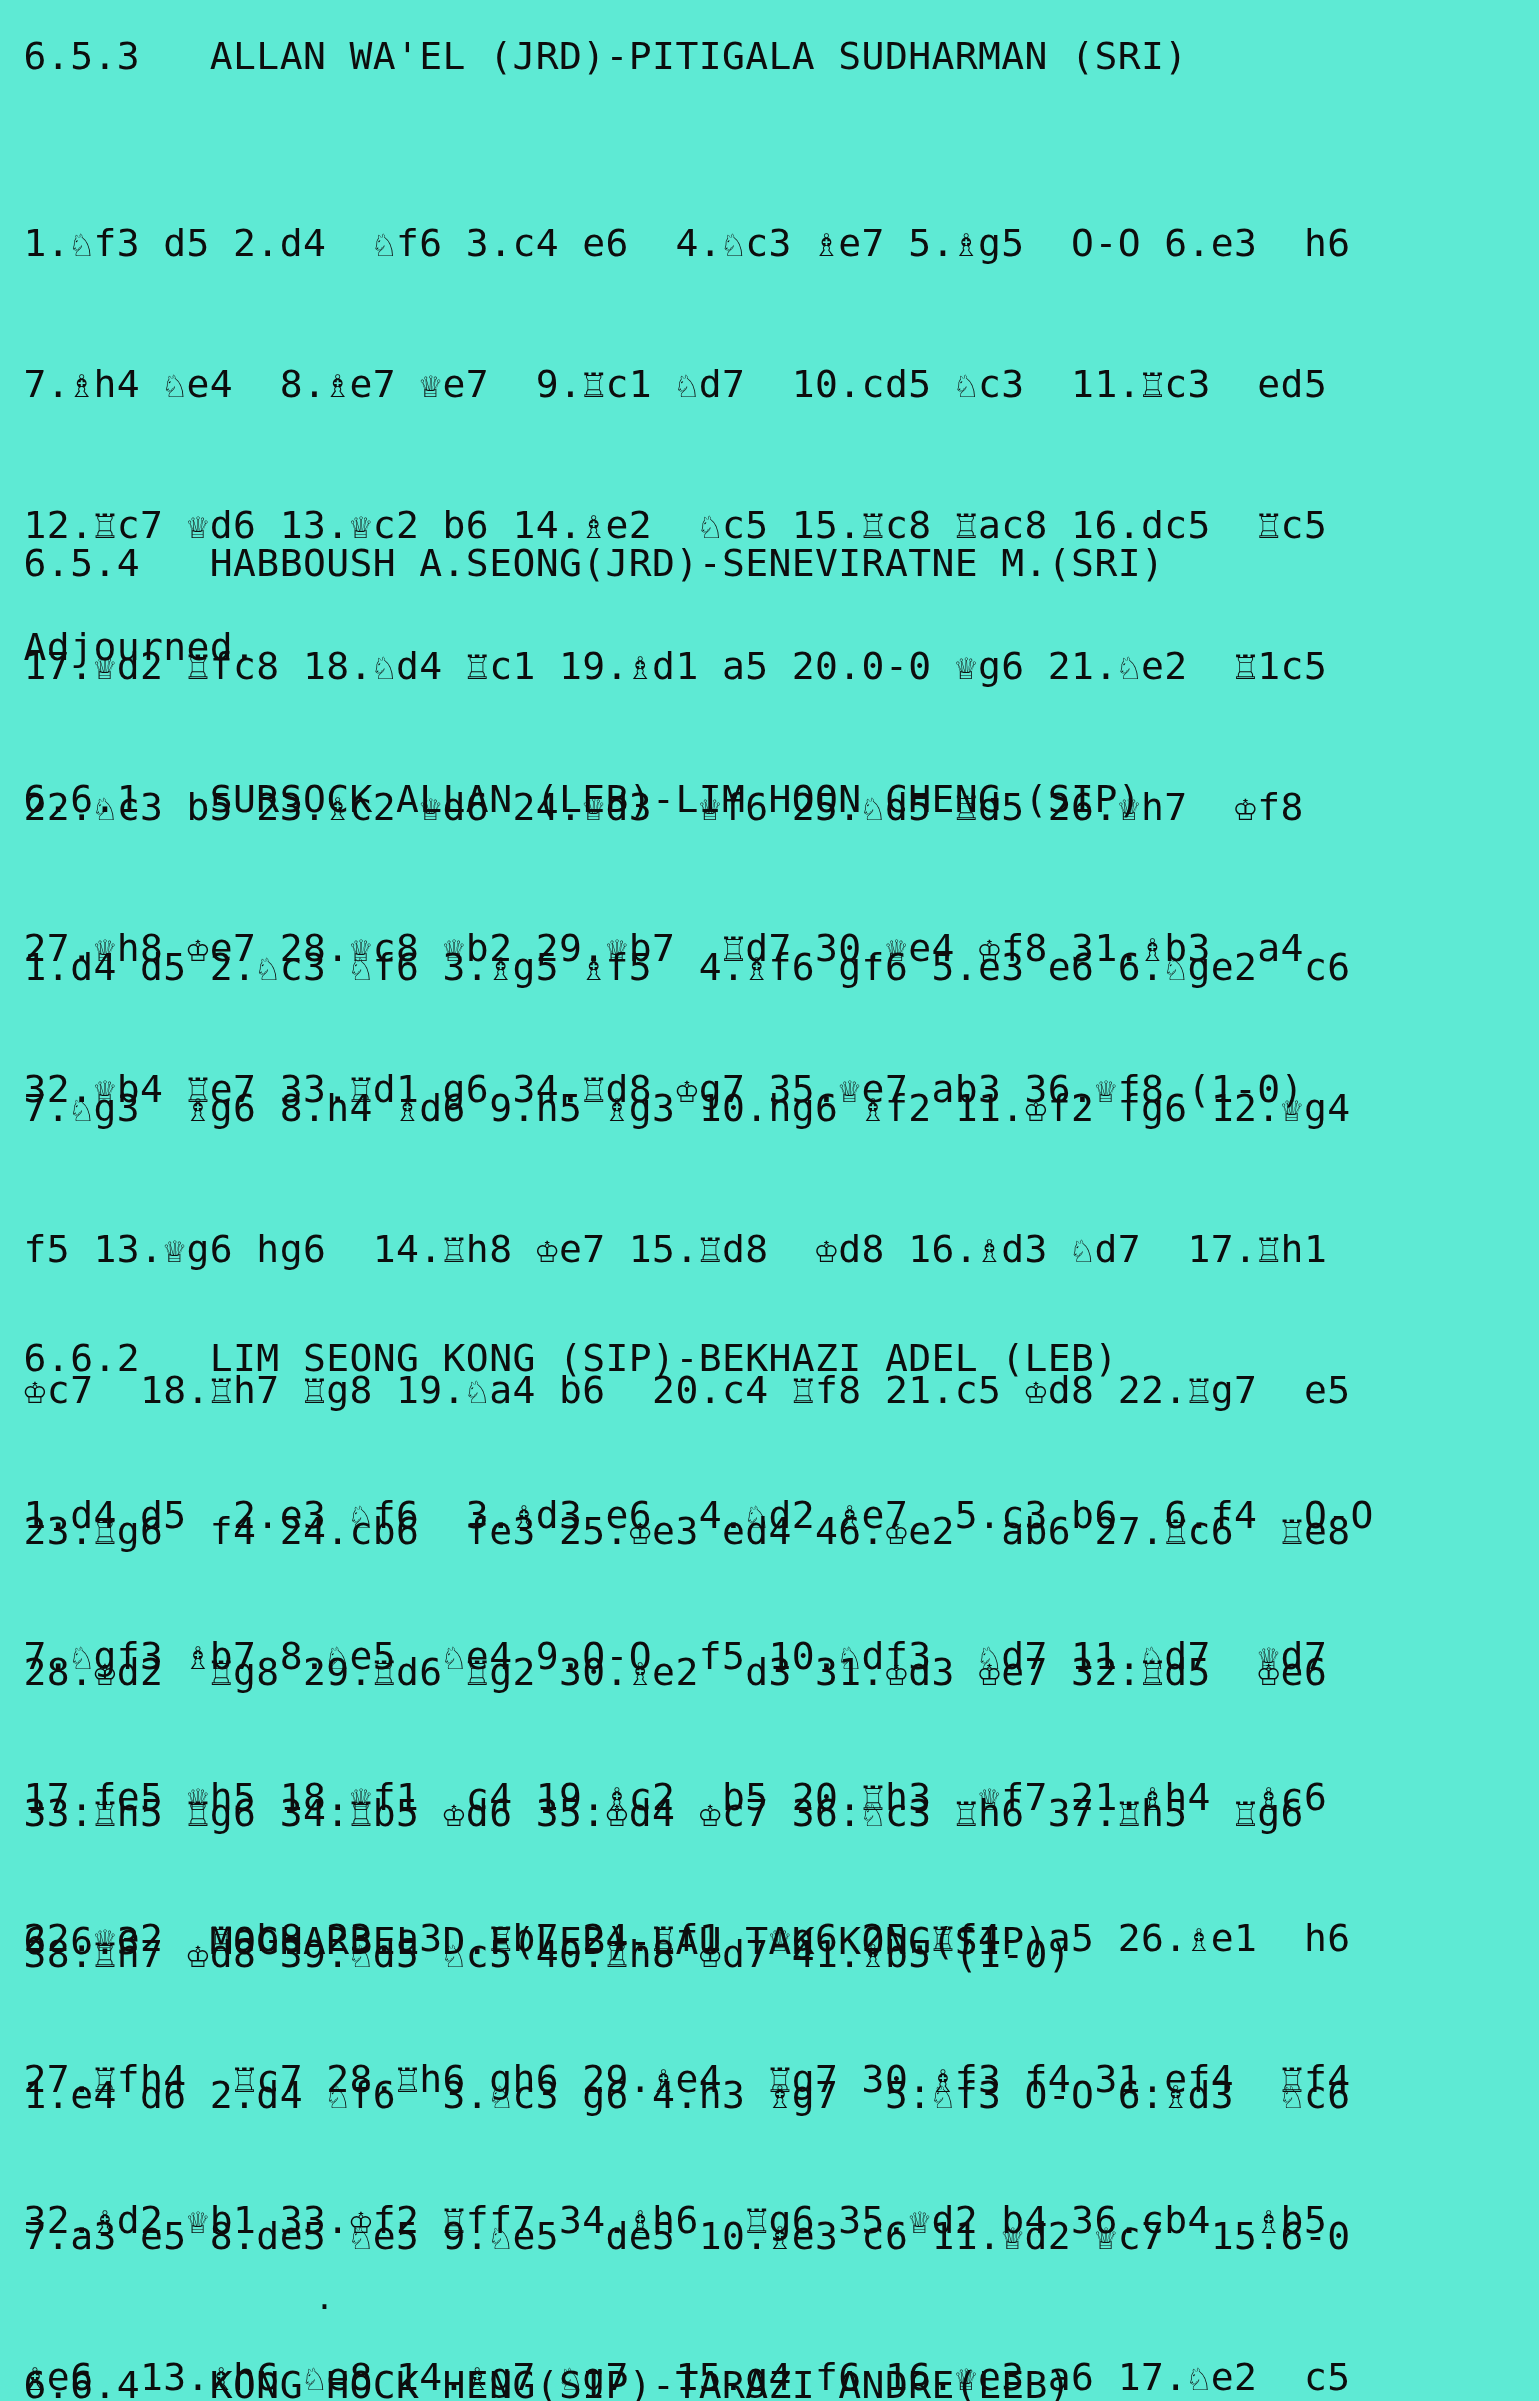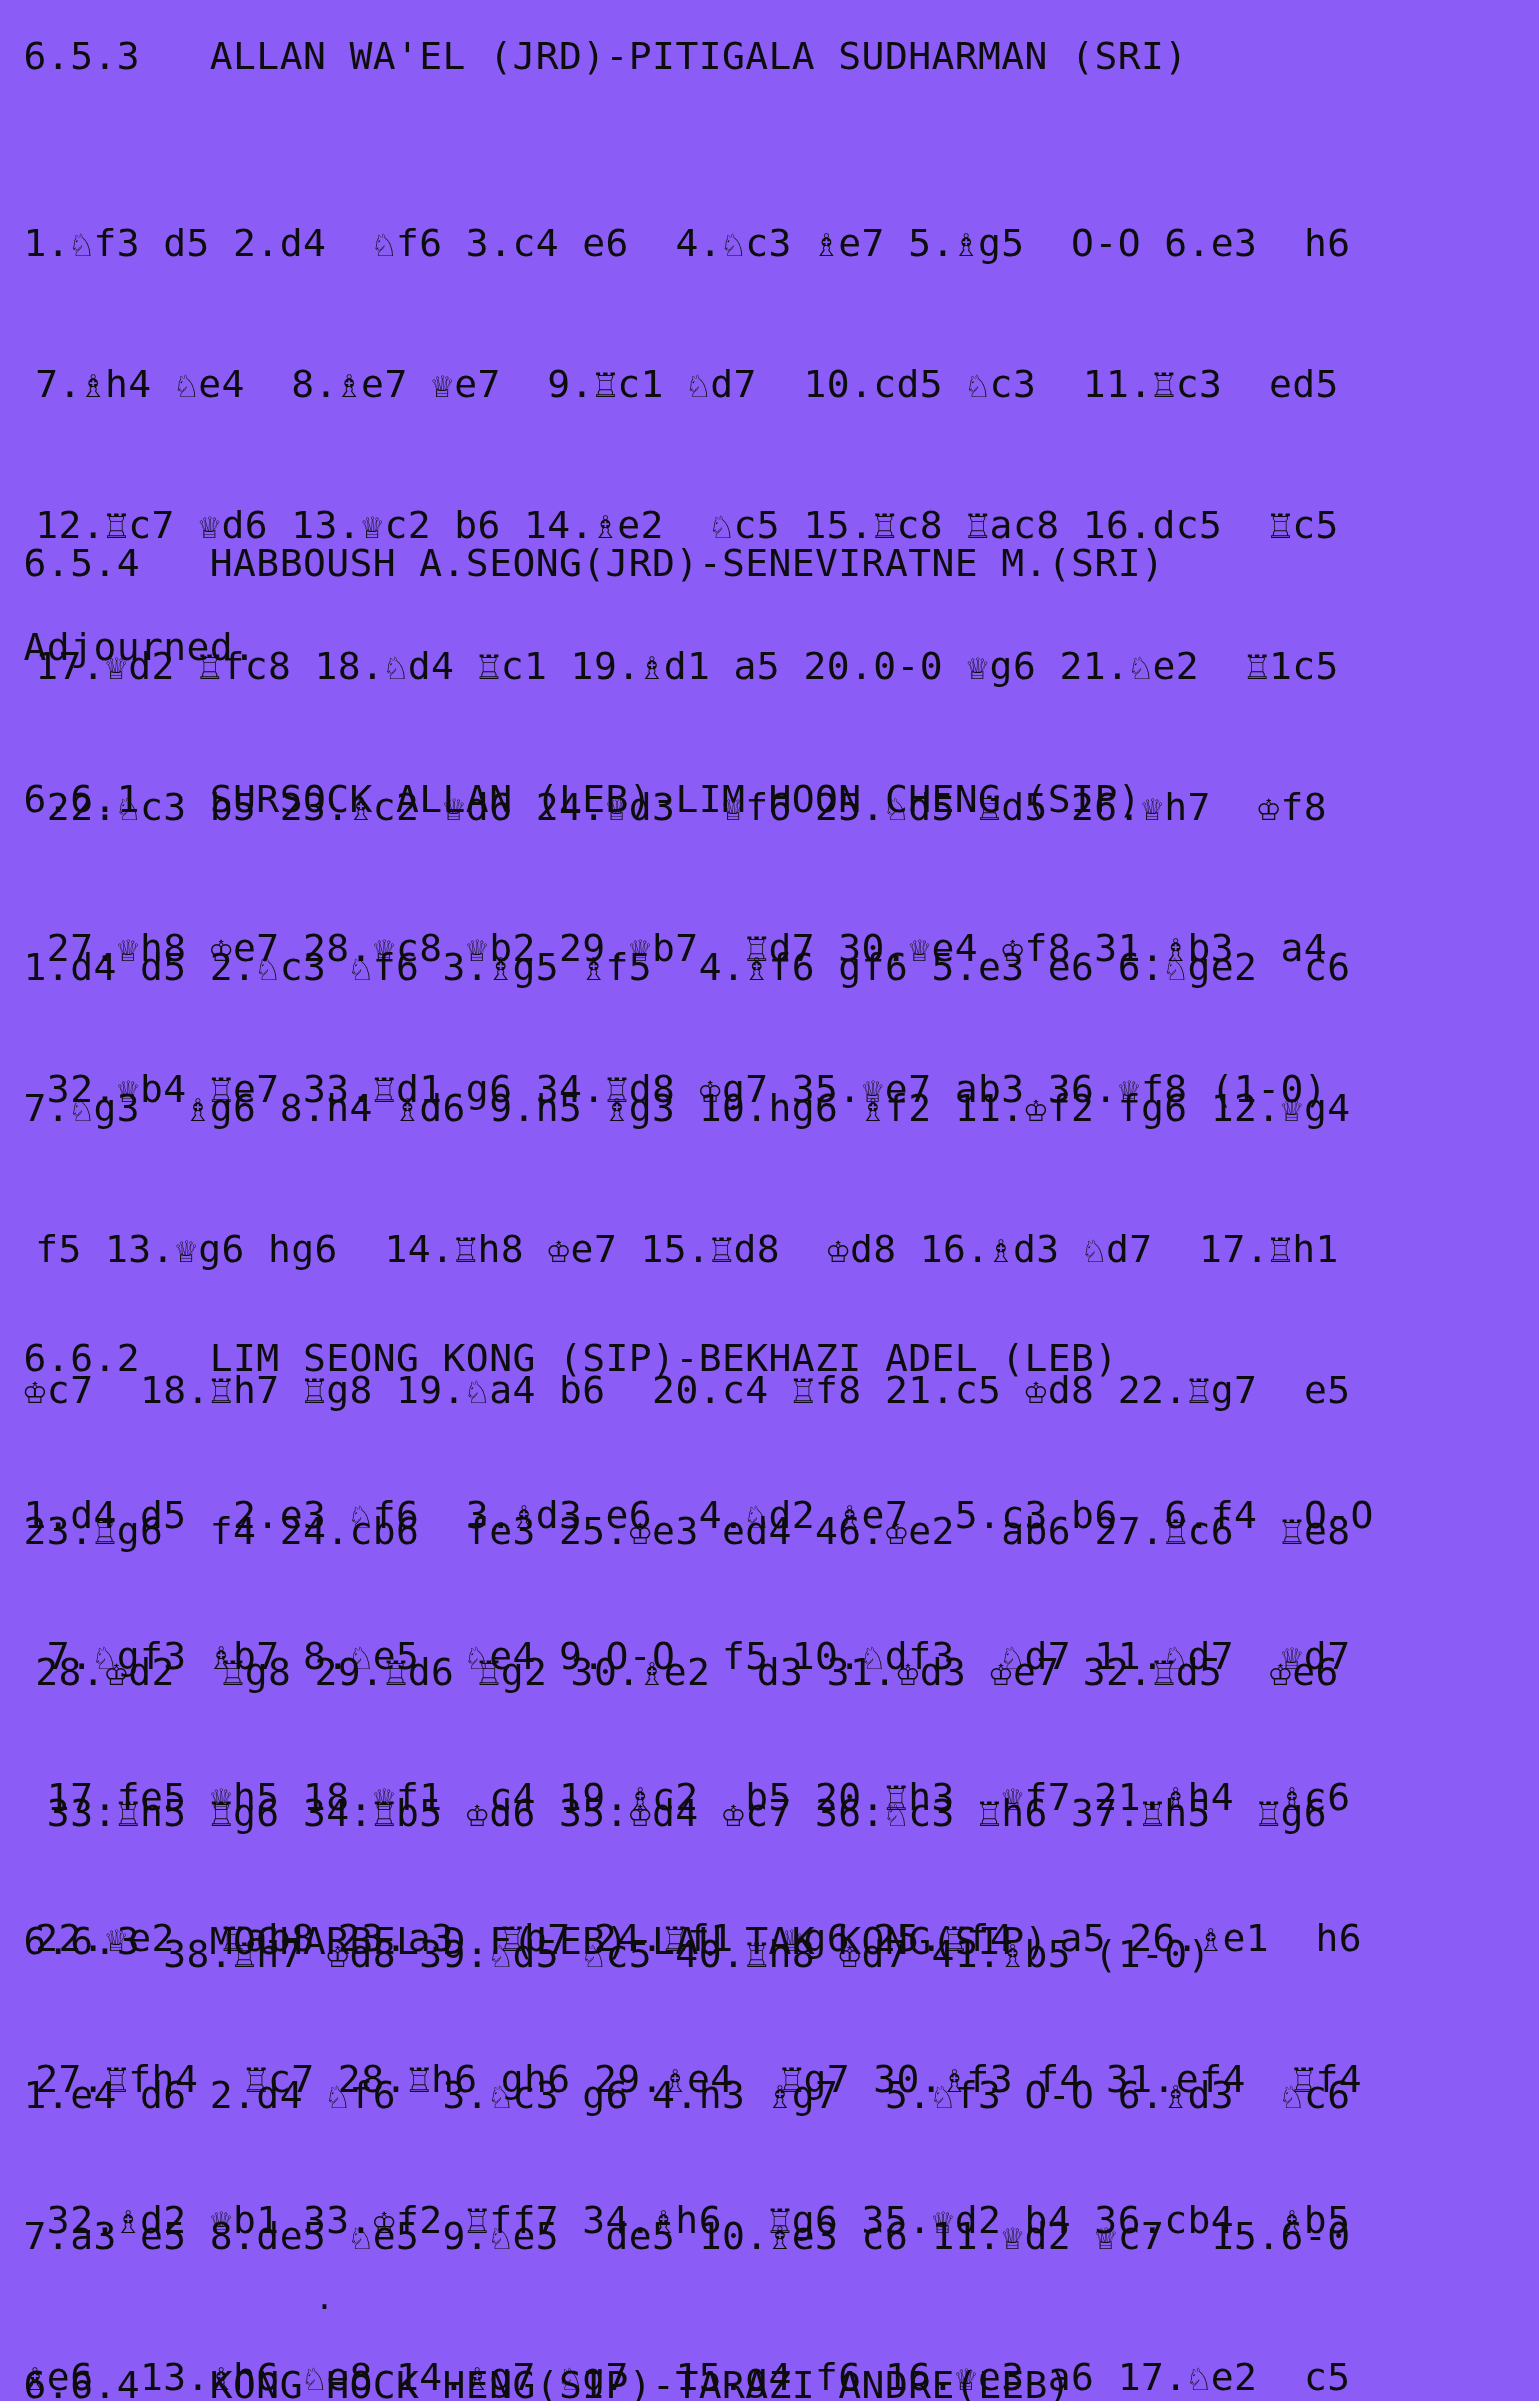--- a/index.html
+++ b/index.html
@@ -4,21 +4,21 @@
 <style>
   html, body {
     margin: 0;
     padding: 0;
     background: #e8e8e8;
   }
   .page {
     position: relative;
     width: 1539px;
     height: 2401px;
-    background: #8b5cf6;
+    background: #5eead4;
     overflow: hidden;
     font-family: "DejaVu Sans Mono", "DejaVu Sans", monospace;
     color: #0d0d0d;
     -webkit-font-smoothing: none;
   }
   .line, .header, .status, .stray {
     position: absolute;
     left: 23.6px;
     white-space: pre;
     font-size: 38px;
@@ -26,21 +26,21 @@
     letter-spacing: 0.4px;
   }
   .moves-block {
     position: absolute;
     left: 23.6px;
     white-space: pre;
     font-size: 38px;
     line-height: 47px;
     letter-spacing: 0.4px;
   }
-  .moves-block div { white-space: pre; text-align: center; }
+  .moves-block div { white-space: pre; }
   .header { font-weight: 500; }
   .stray { font-size: 31.5px; }
 </style>
 </head>
 <body>
 
 <div class="page">
 
   <div class="header" style="top:33px">6.5.3   ALLAN WA'EL (JRD)-PITIGALA SUDHARMAN (SRI)</div>
   <div class="moves-block" style="top:126px">

